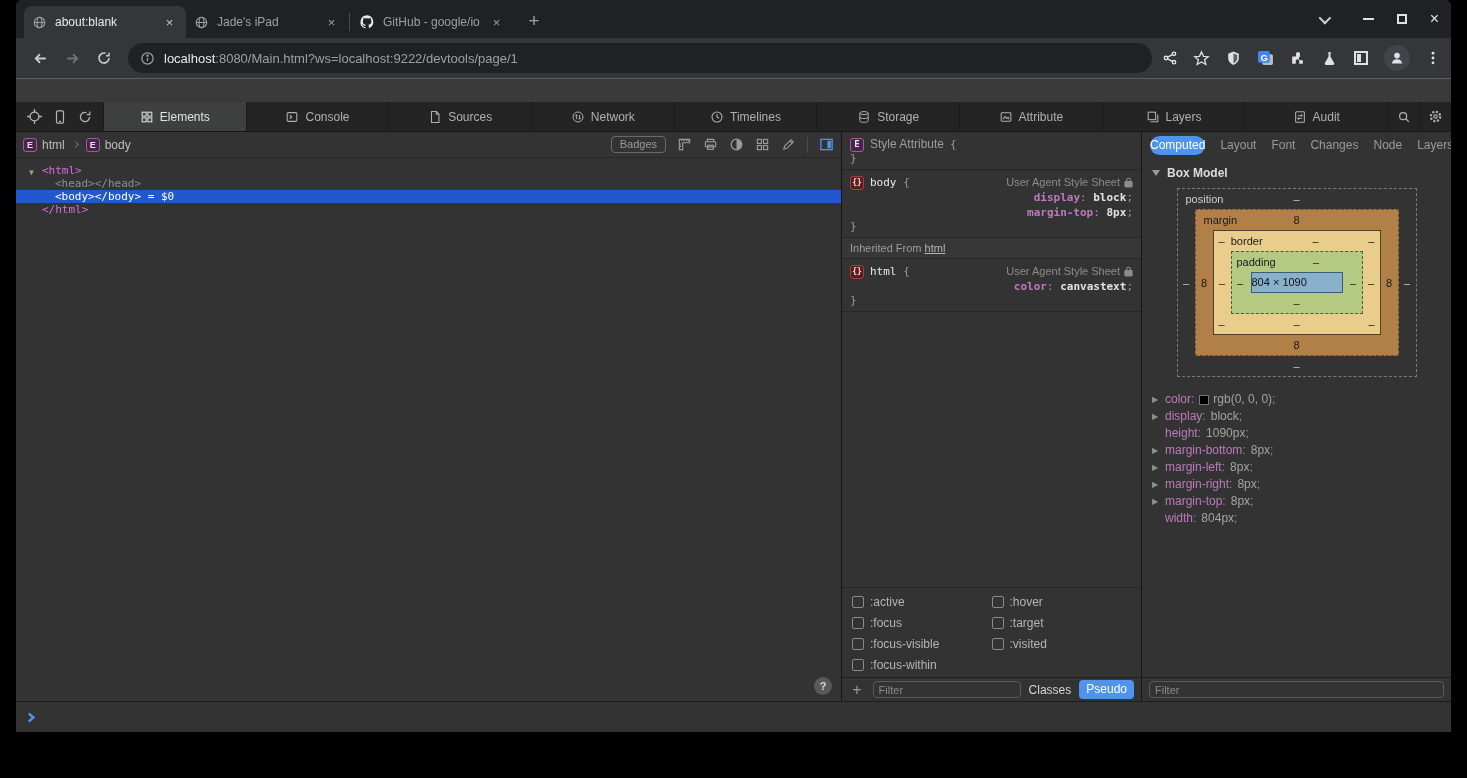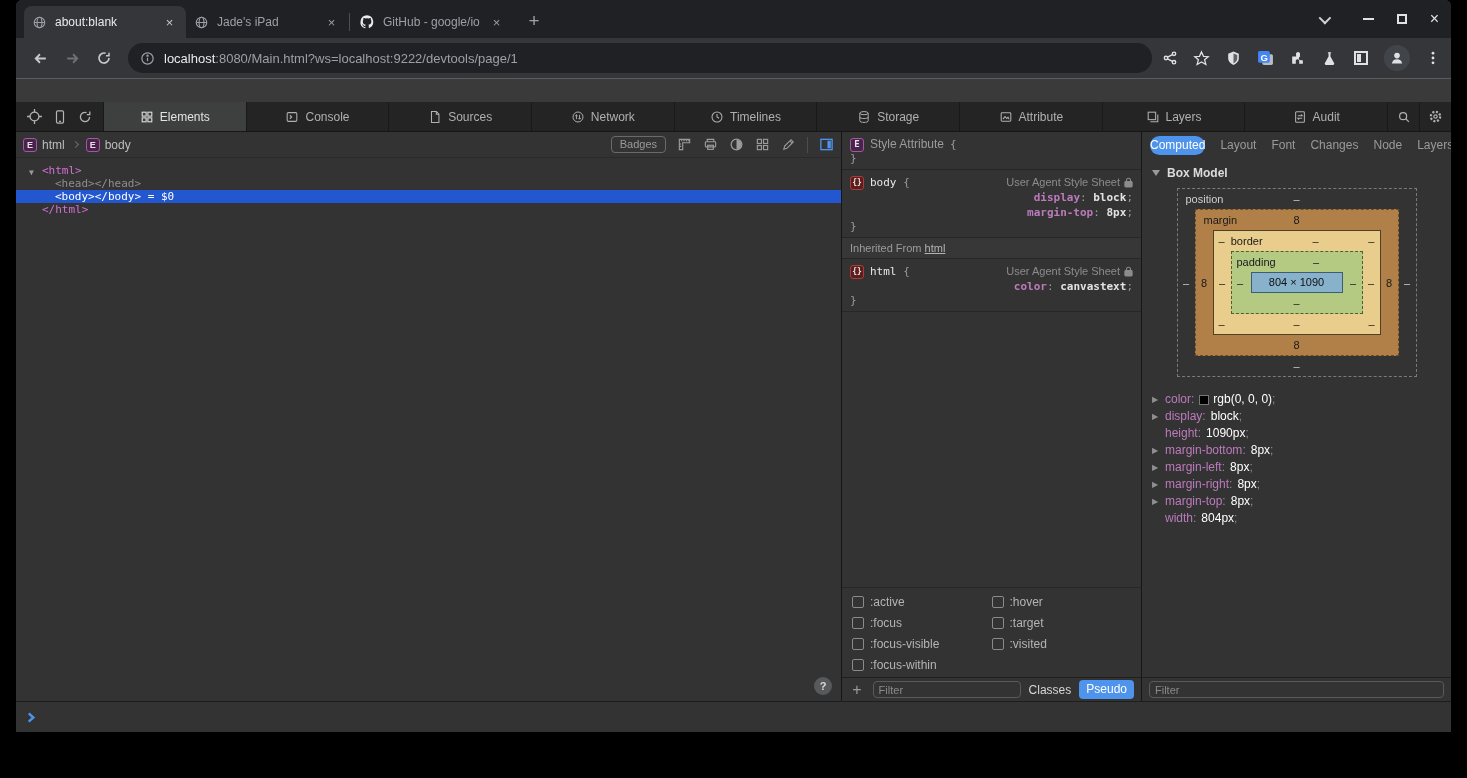--- a/index.html
+++ b/index.html
@@ -138,29 +138,29 @@
   .l-top, .l-bot { height:20px; line-height:20px; position:relative; text-align:center; }
   .l-top .abs-name { position:absolute; left:8px; }
   .l-top.three, .l-bot.three { display:flex; justify-content:space-between; padding:0 5px; }
   .l-mid { display:flex; align-items:center; }
   .l-mid > .side { width:17px; text-align:center; flex:0 0 auto; }
   .l-mid > .layer, .l-mid > .content-box { flex:1; min-width:0; }
   .lpos { border:1px dashed #7a7a7a; color:#cfcfcf; }
   .lmargin { border:1px dashed #6e4c25; background:#b08048; color:#191919; }
   .lborder { border:1px solid #4f4026; background:#e9cd8c; color:#191919; }
   .lpadding { border:1px dashed #53602e; background:#b4ca82; color:#191919; }
-  .content-box { background:#88b2cc; border:1px solid #3c5d73; text-align:center; height:21px;
+  .content-box { background:#88b2cc; border:1px solid #3c5d73; text-align:left; height:21px;
     line-height:19px; margin:0 2px; color:#101010; }
 
   .prop-row { display:flex; align-items:center; padding:0 8px 0 10px; line-height:17px; font-size:12px; }
   .p-arrow { width:13px; color:#909090; font-size:8px; flex:0 0 auto; }
   .p-name { color:#bc7abc; }
   .p-punct { color:#8e8e8e; }
   .p-colon { margin-right:5px; color:#8e8e8e; }
-  .p-value { color:#ffffff; }
+  .p-value { color:#a3a3a3; }
   .swatch { width:10px; height:10px; background:#000; border:1px solid #777; margin-right:4px;
     display:inline-block; flex:0 0 auto; }
   .sidebar .filter-input { flex:1; width:auto; }
 
   
   .console-bar { height:31px; border-top:1px solid #1d1d1d; background:#333; display:flex;
     align-items:center; padding:0 10px; flex:0 0 auto; }
 
   svg { display:block; }
 </style>

